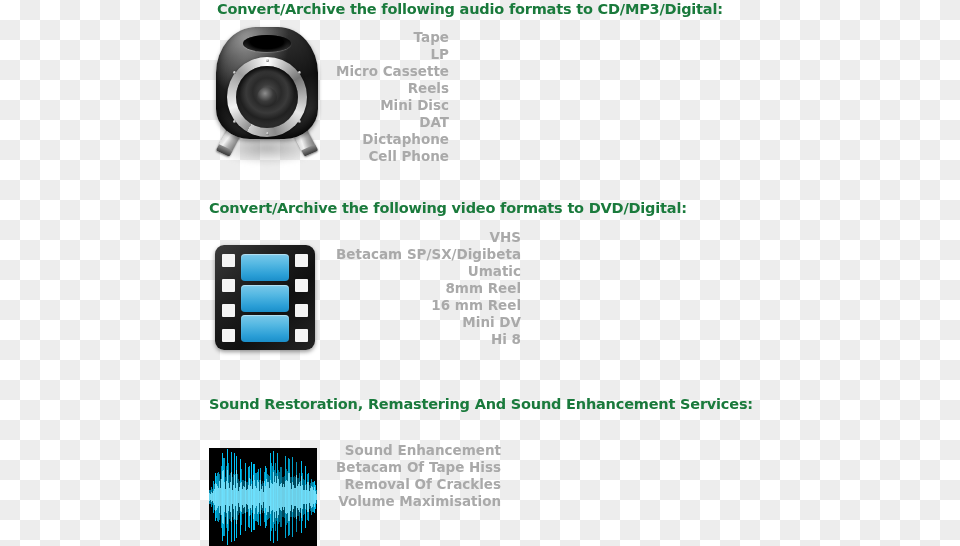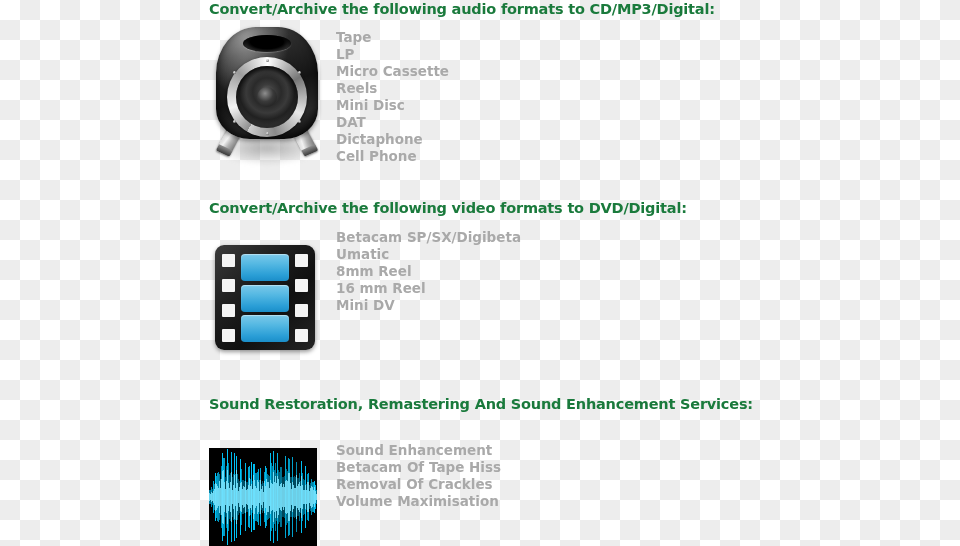--- a/index.html
+++ b/index.html
@@ -28,39 +28,39 @@
   .heading {
     position: absolute;
     left: 209px;
     font-family: "DejaVu Sans", sans-serif;
     font-weight: bold;
     font-size: 14.5px;
     letter-spacing: -0.2px;
     color: #1a7a3c;
     white-space: nowrap;
   }
-  .heading.h1 { top: 1px; }
+  .heading.h1 { top: 1px; margin-left: 8px; }
   .heading.h2 { top: 200px; }
   .heading.h3 { top: 396px; }
 
   
   .list {
     position: absolute;
     left: 336px;
     font-family: "DejaVu Sans", sans-serif;
     font-weight: bold;
     font-size: 13.5px;
     line-height: 17px;
     color: #a9a9a9;
     white-space: nowrap;
   }
   .list.audio   { top: 29px; }
   .list.video   { top: 229px; }
   .list.restore { top: 442px; }
-  .list .row { height: 17px; }
+  .list .row { height: 17px; text-align: right; }
 
   
   .speaker {
     position: absolute;
     left: 208px;
     top: 27px;
     width: 118px;
     height: 135px;
   }
   .spk-shadow {
@@ -271,25 +271,27 @@
     </div>
     <div class="sprockets right">
       <div class="sprocket"></div>
       <div class="sprocket"></div>
       <div class="sprocket"></div>
       <div class="sprocket"></div>
     </div>
   </div>
 
   <div class="list video">
+    <div class="row" data-bind="sections.1.items.0">VHS</div>
     <div class="row" data-bind="sections.1.items.2">Betacam SP/SX/Digibeta</div>
     <div class="row" data-bind="sections.1.items.3">Umatic</div>
     <div class="row" data-bind="sections.1.items.4">8mm Reel</div>
     <div class="row" data-bind="sections.1.items.5">16 mm Reel</div>
     <div class="row" data-bind="sections.1.items.6">Mini DV</div>
+    <div class="row" data-bind="sections.1.items.8">Hi 8</div>
   </div>
 
   <div class="heading h3" data-bind="sections.2.heading">Sound Restoration, Remastering And Sound Enhancement Services:</div>
 
   <div class="waveform">
     <svg width="108" height="98" viewBox="0 0 108 98">
       <rect x="0" y="0" width="108" height="98" fill="#000000"></rect>
       <g id="wave-bars" stroke-width="1" shape-rendering="crispEdges">
           <line x1="0.5" x2="0.5" y1="42.08979363668114" y2="55.91020636331886" stroke="#00c8ff" stroke-opacity="0.63"></line>
           <line x1="0.5" x2="0.5" y1="45.224757549339714" y2="52.775242450660286" stroke="#7fe6ff" stroke-opacity="0.85"></line>

